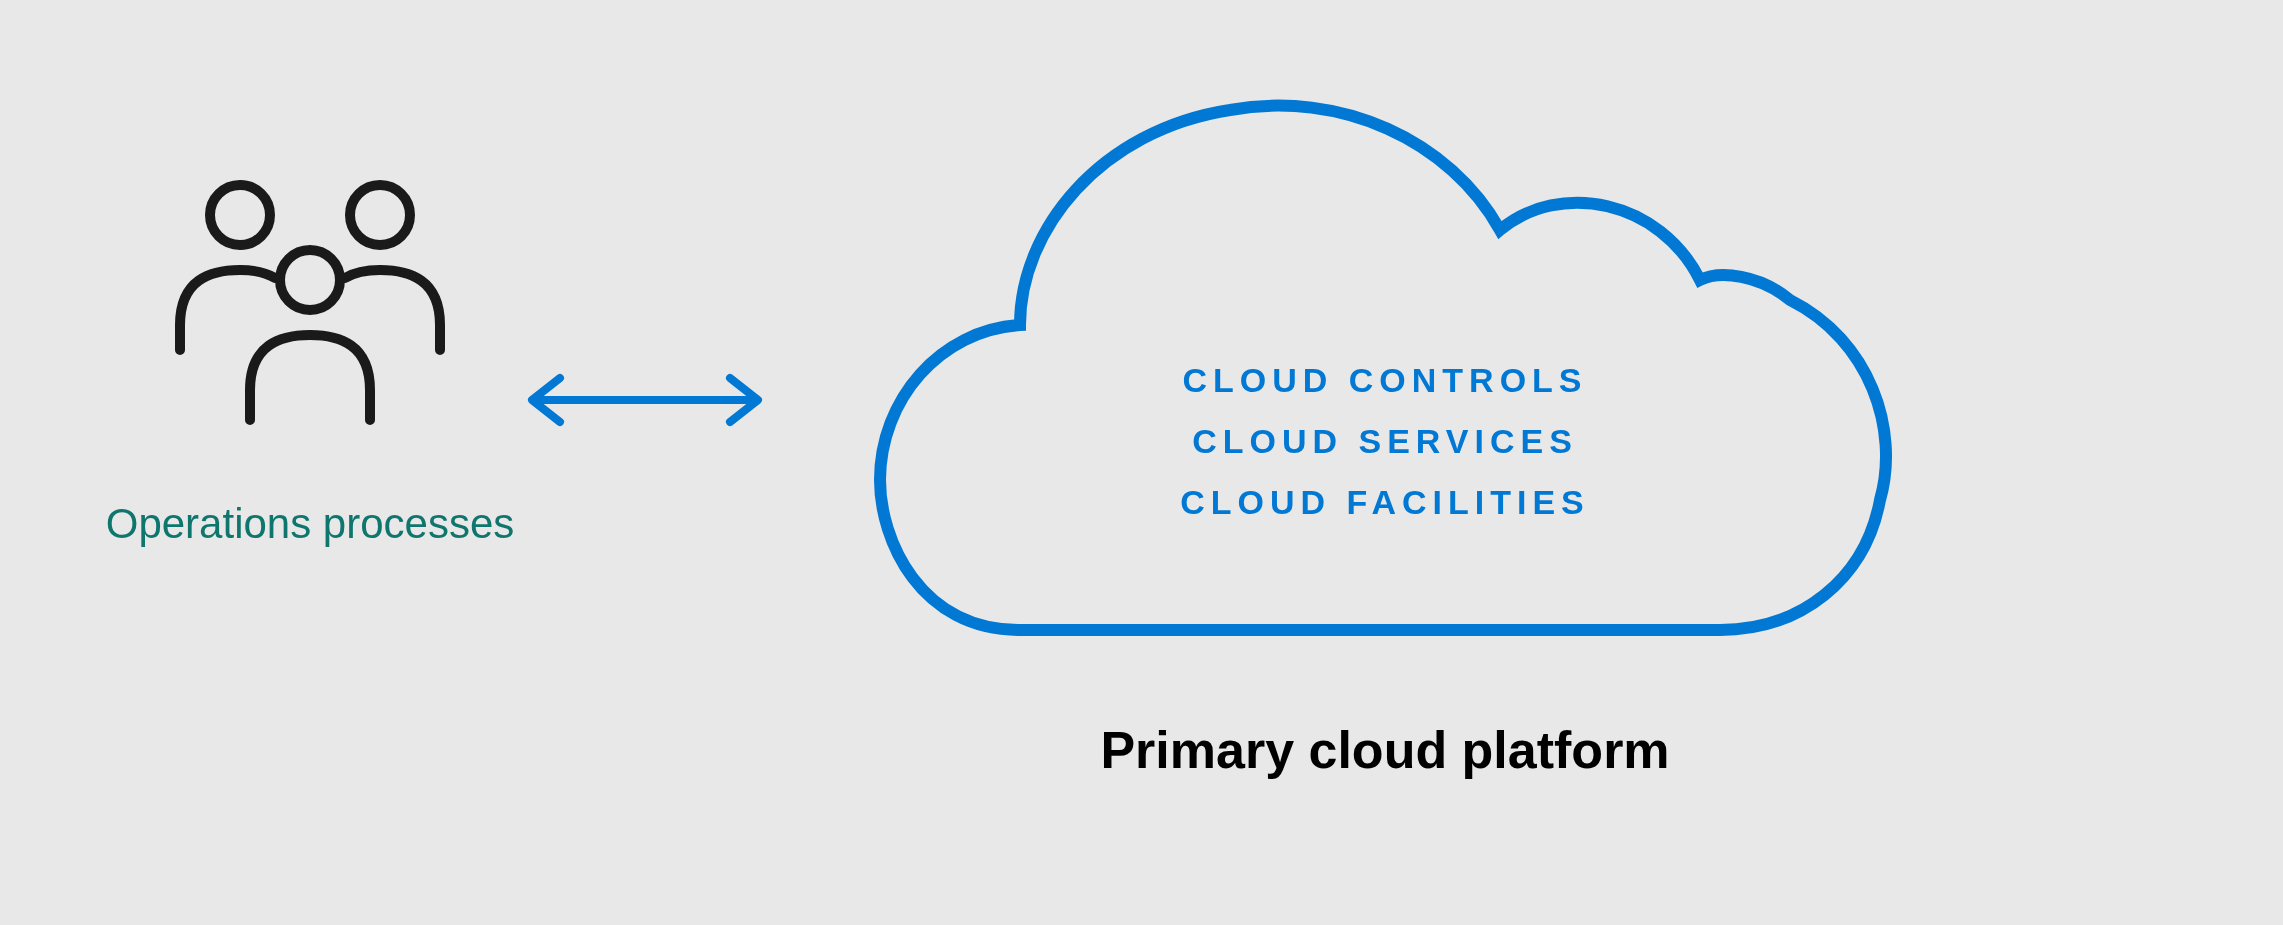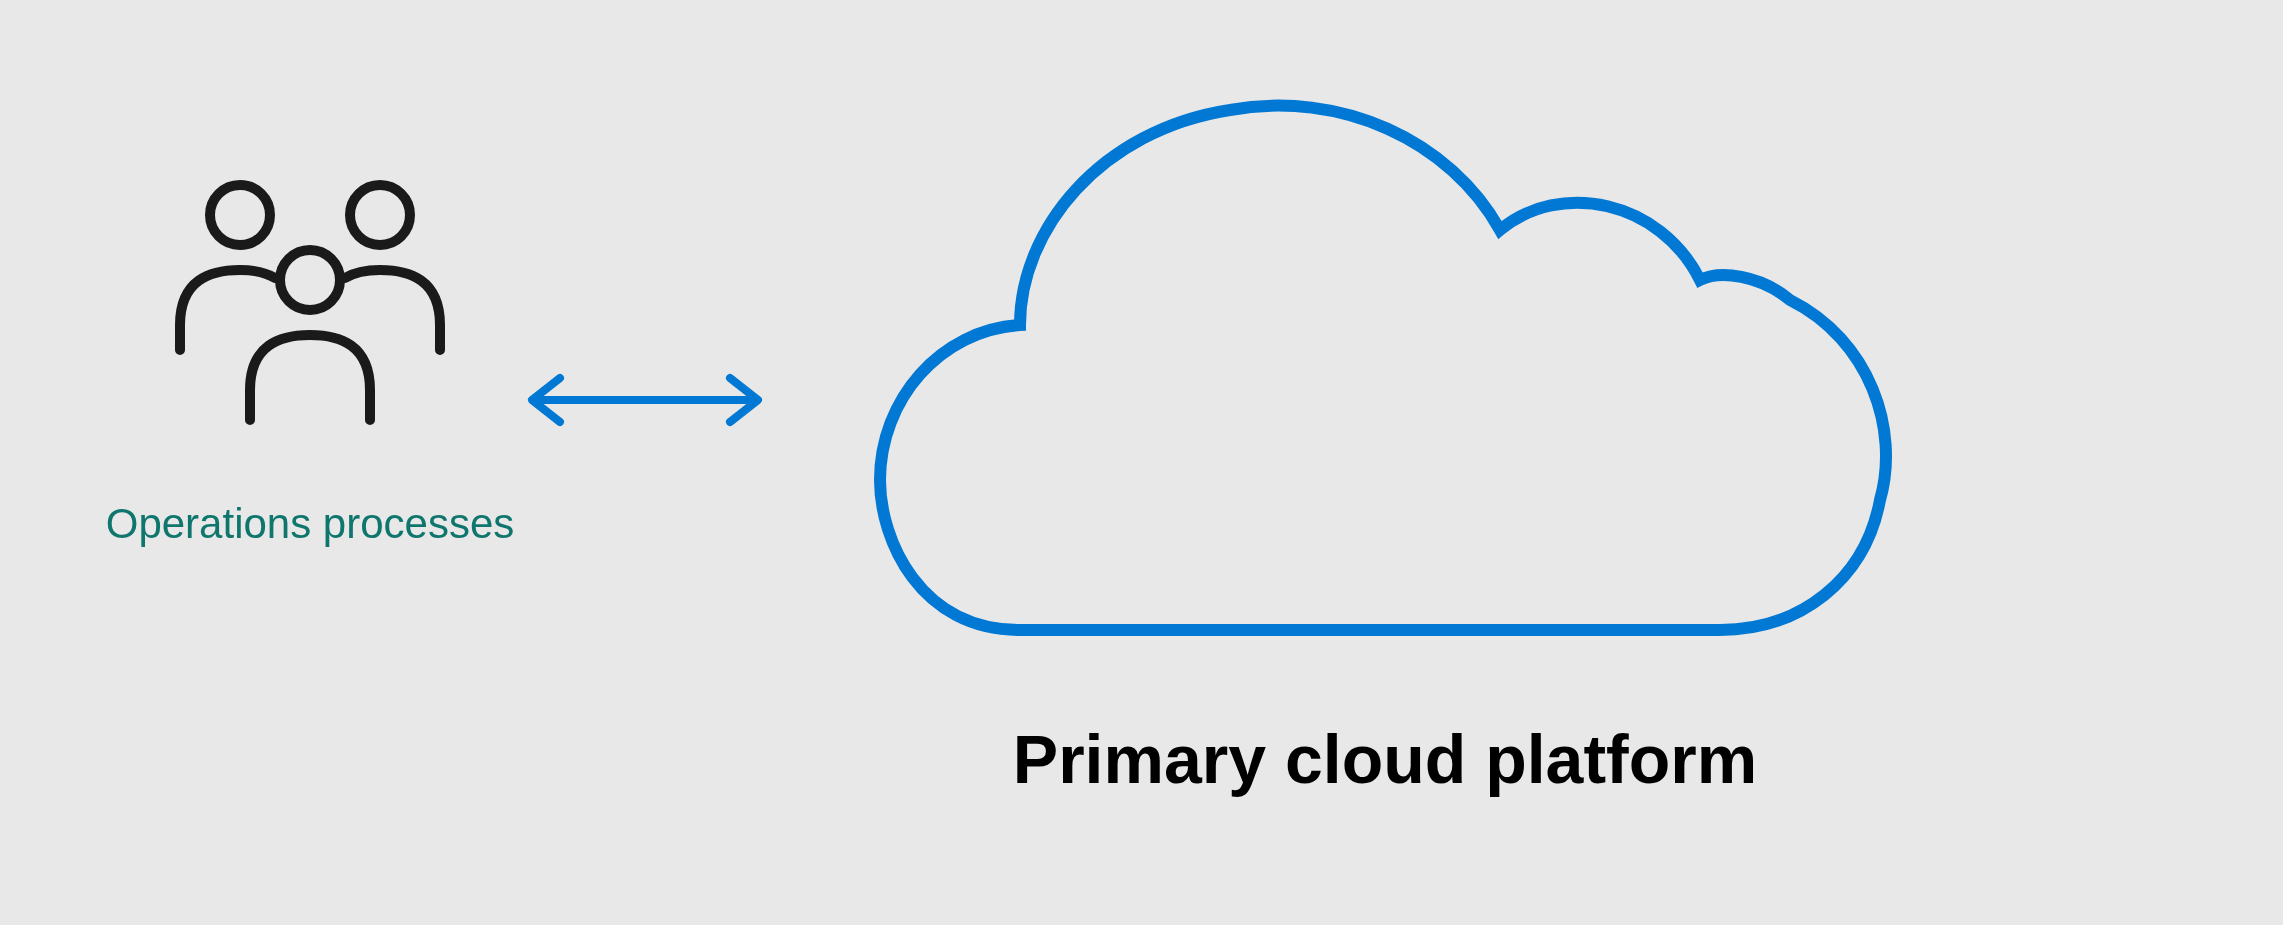--- a/index.html
+++ b/index.html
@@ -70,21 +70,21 @@
       font-size: 34px;
       font-weight: 600;
       letter-spacing: 6px;
       line-height: 1.8;
     }
     .cloud-text div {
       white-space: nowrap;
     }
     .platform-label {
       margin-top: 20px;
-      font-size: 68px;
+      font-size: 52px;
       color: #000000;
       font-weight: 600;
       text-align: center;
       white-space: nowrap;
     }
   </style>
 </head>
 <body>
 
 <div class="container">
@@ -118,16 +118,21 @@
                C 60 580, 20 490, 20 430
                C 20 350, 80 280, 160 275
                C 160 180, 240 80, 370 60
                C 480 40, 590 90, 640 180
                C 700 130, 800 150, 840 230
                C 860 220, 900 225, 930 250
                C 1010 290, 1040 380, 1020 450
                C 1005 530, 940 580, 860 580
                L 160 580 Z" fill="none"></path>
     </svg>
+    <div class="cloud-text">
+      <div>CLOUD CONTROLS</div>
+      <div>CLOUD SERVICES</div>
+      <div>CLOUD FACILITIES</div>
+    </div>
     <div class="platform-label">Primary cloud platform</div>
   </div>
 
 </div>
 
 </body></html>

